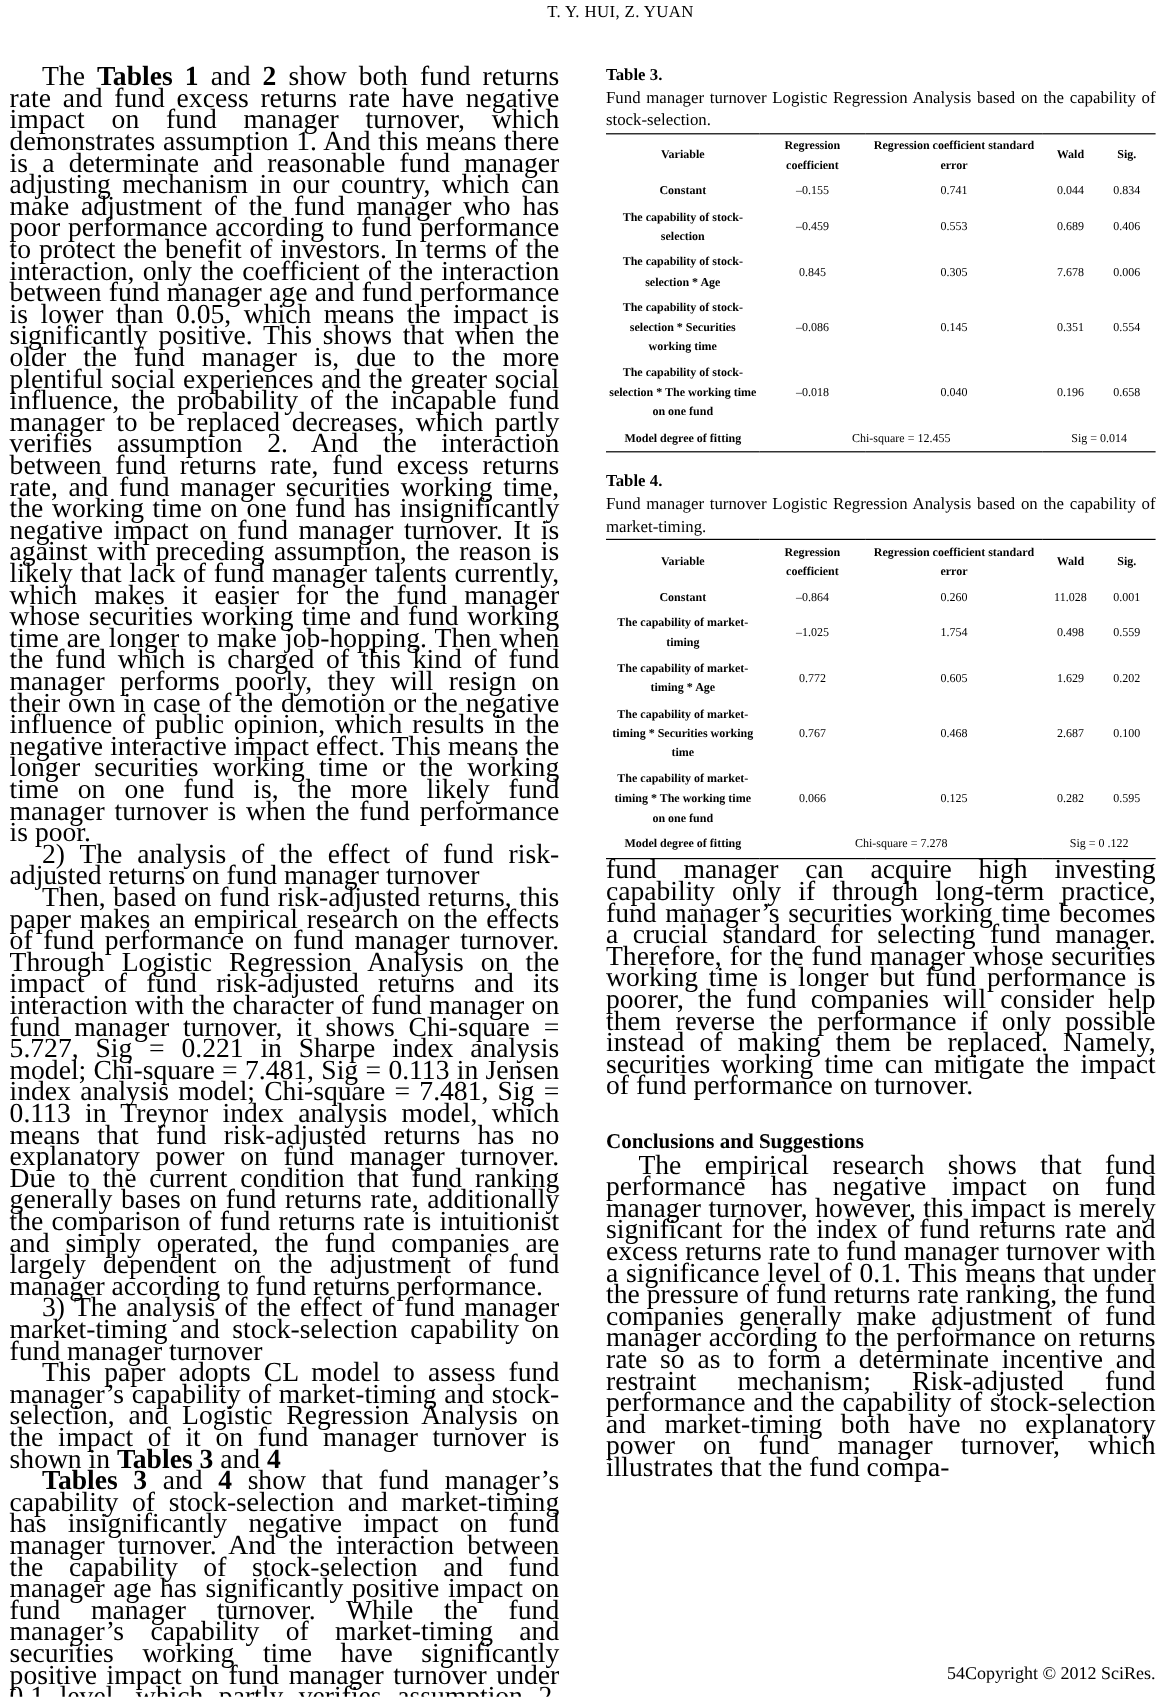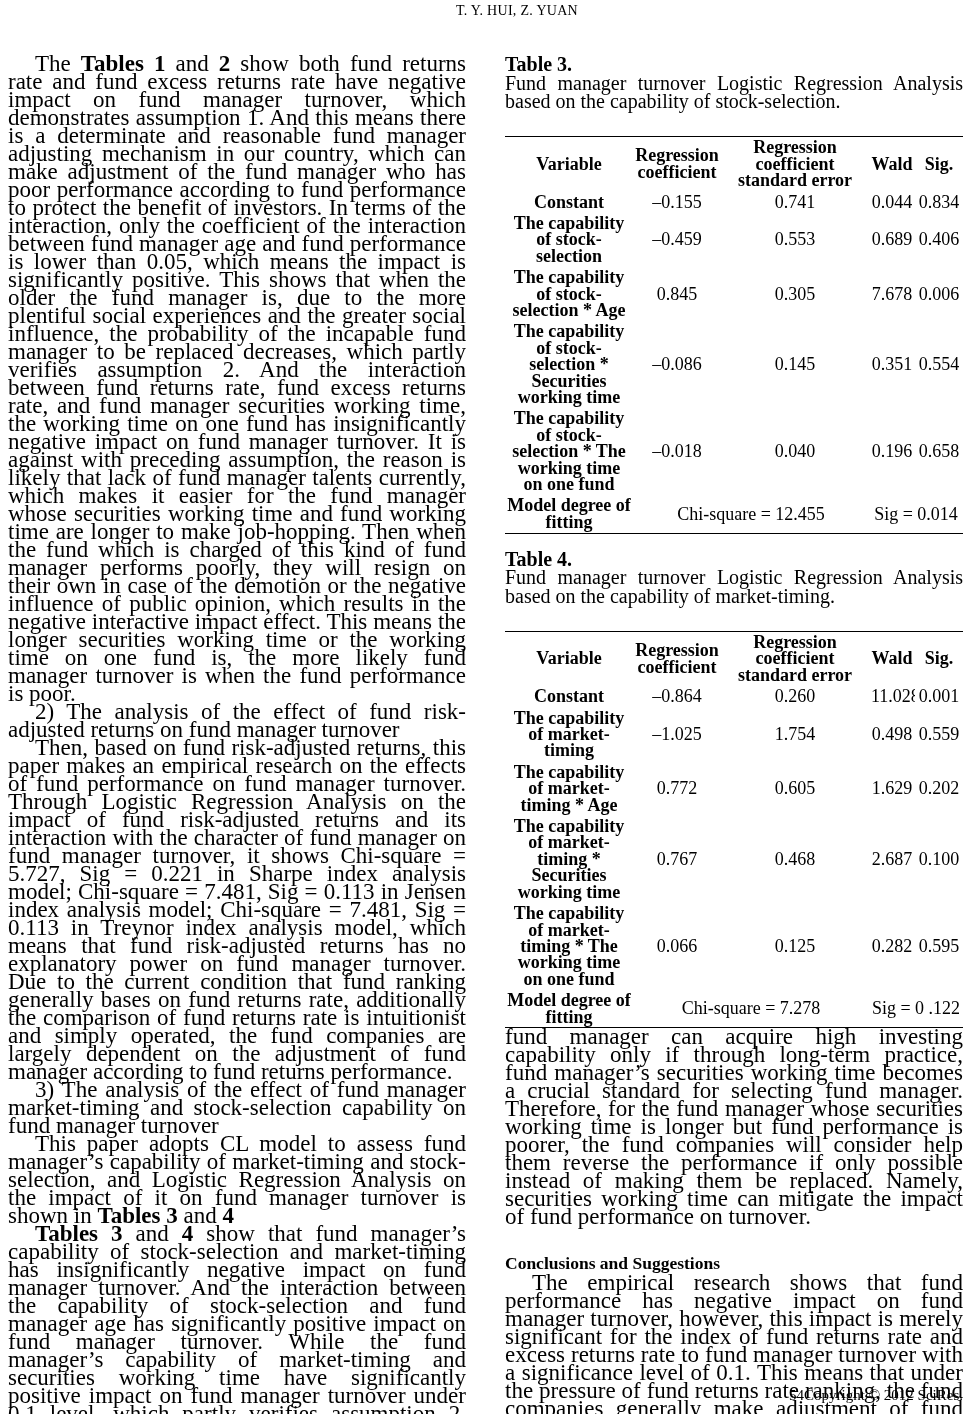--- a/index.html
+++ b/index.html
@@ -19,30 +19,30 @@
   .col-right { left: 505px; width: 458px; }
 
   p.body {
     margin: 0; font-size: 23px; line-height: 18px;
     text-align: justify;
   }
   p.indent { text-indent: 27px; }
   p.italic { }
 
   
-  .cap { font-size: 20px; line-height: 18.6px; }
+  .cap { font-size: 14px; line-height: 18.6px; }
   .cap .cap-label { font-weight: bold; }
   .cap .cap-text { text-align: justify; }
 
   
   table.data-table {
     width: 458px; border-collapse: collapse; table-layout: fixed;
     border-top: 1.5px solid #000; border-bottom: 1.5px solid #000;
-    font-size: 18px; line-height: 16.4px;
-    margin-top: 25px;
+    font-size: 10px; line-height: 16.4px;
+    margin-top: 0;
   }
   table.data-table th, table.data-table td {
     text-align: center; vertical-align: middle; padding: 2.5px 2px;
     font-weight: normal; overflow: hidden;
   }
   table.data-table th { font-weight: bold; }
   table.data-table td.var { font-weight: bold; text-align: center; }
   col.c-var  { width: 128px; }
   col.c-coef { width: 88px; }
   col.c-se   { width: 148px; }

